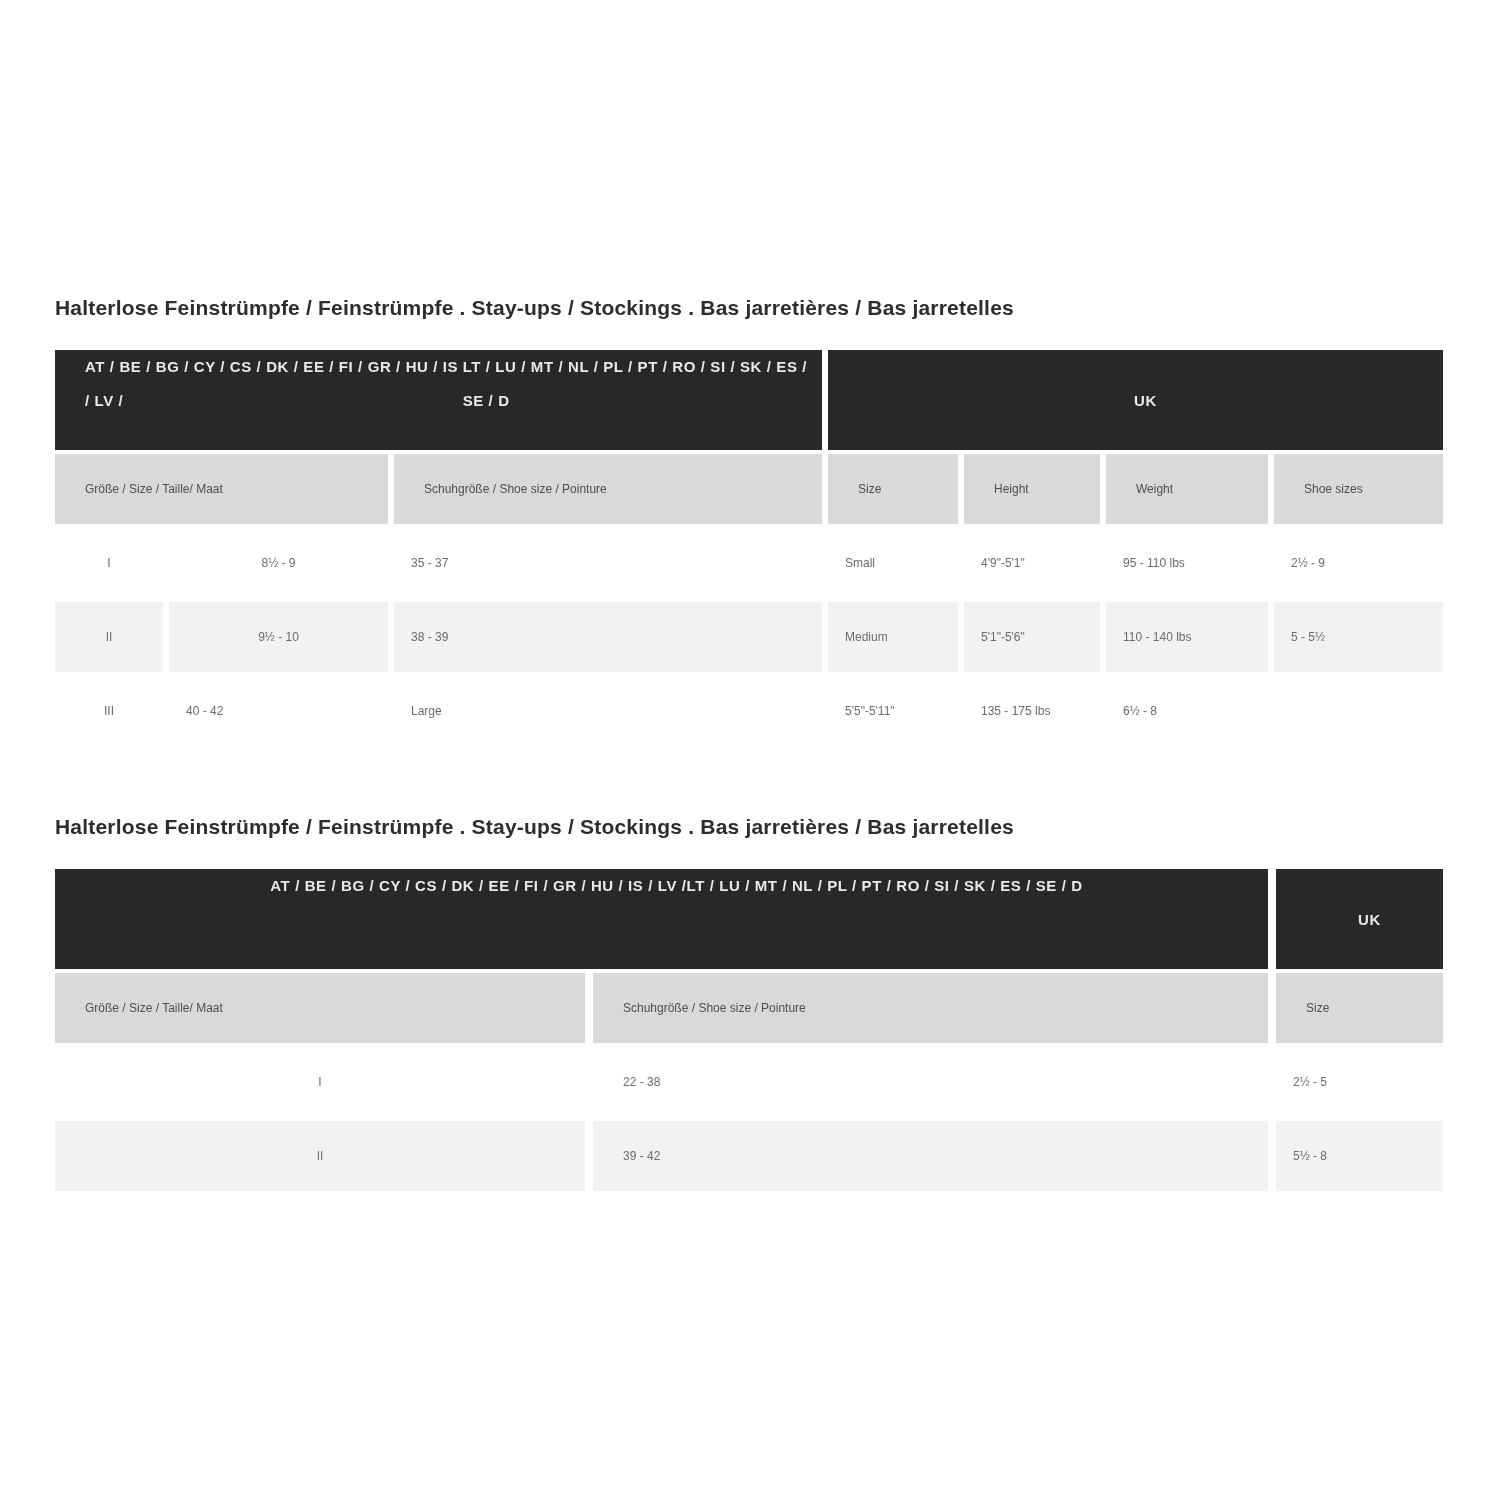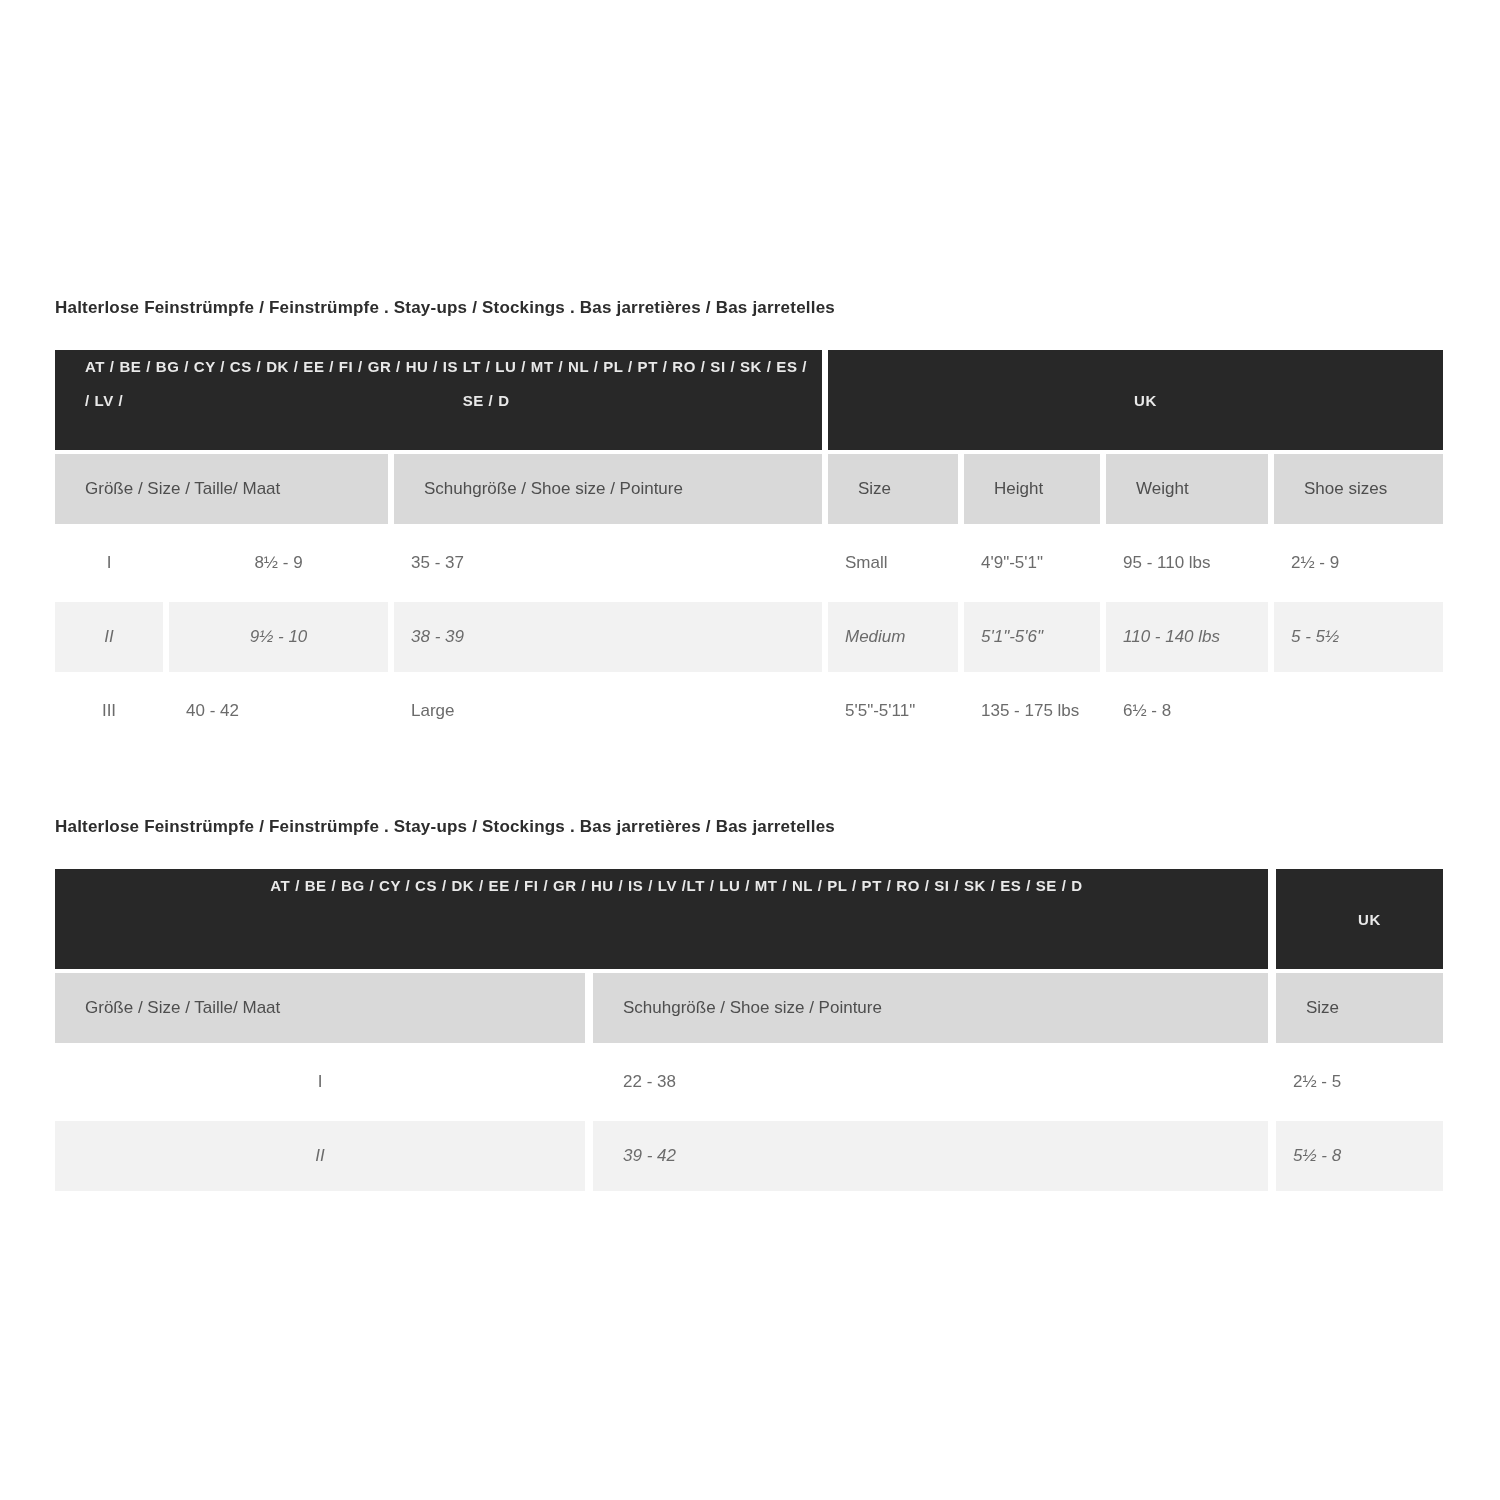--- a/index.html
+++ b/index.html
@@ -18,40 +18,40 @@
     width:1500px;height:1500px;
     background:var(--page-bg,#fff);
     font-family:"Liberation Sans", sans-serif;
     position:relative;overflow:hidden;
   }
   .content{
     position:absolute;left:55px;top:298px;width:1388px;
   }
   .table-title{
     margin:0 0 32px 0;
-    font-size:17px;font-weight:700;line-height:20px;
+    font-size:21px;font-weight:700;line-height:20px;
     color:var(--title-text,#2d2d2d);
     letter-spacing:.2px;
   }
   .grid{
     display:grid;
     gap:4px 6px;
   }
   .grid-t1{
     grid-template-columns:108px 219px 428px 130px 136px 162px 169px;
     grid-template-rows:100px 70px 70px 70px 70px;
   }
   .grid-t2{
     grid-template-columns:530px 675px 167px;
     grid-template-rows:100px 70px 70px 70px;
     gap:4px 8px;
   }
   .cell{
     display:flex;align-items:center;
-    font-size:17px;
+    font-size:12px;
   }
   .bar{
     background:var(--bar-bg,#282828);
     color:var(--bar-text,#e9e9e9);
     font-size:15px;font-weight:700;letter-spacing:.6px;
     flex-direction:row;align-items:flex-start;justify-content:center;
     padding-left:30px;line-height:34px;
   }
   .bar-uk{
     flex-direction:row;align-items:center;padding-left:20px;line-height:normal;
@@ -64,21 +64,21 @@
     color:var(--header-text,#4e4e4e);
     padding-left:30px;
   }
   .t1-head-size{grid-column:1 / span 2;}
   .data{
     color:var(--data-text,#6b6b6b);
     padding-left:17px;
   }
   .pad30{padding-left:30px;}
   .c-center{justify-content:center;padding-left:0;}
-  .alt{background:var(--zebra-bg,#f2f2f2);font-style:italic;}
+  .alt{background:var(--zebra-bg,#f2f2f2);}
   .section-2{margin-top:71px;}
 </style>
 </head>
 <body>
 
 <div class="content">
 
   <section>
     <h2 class="table-title">Halterlose Feinstrümpfe / Feinstrümpfe . Stay-ups / Stockings . Bas jarretières / Bas jarretelles</h2>
 

